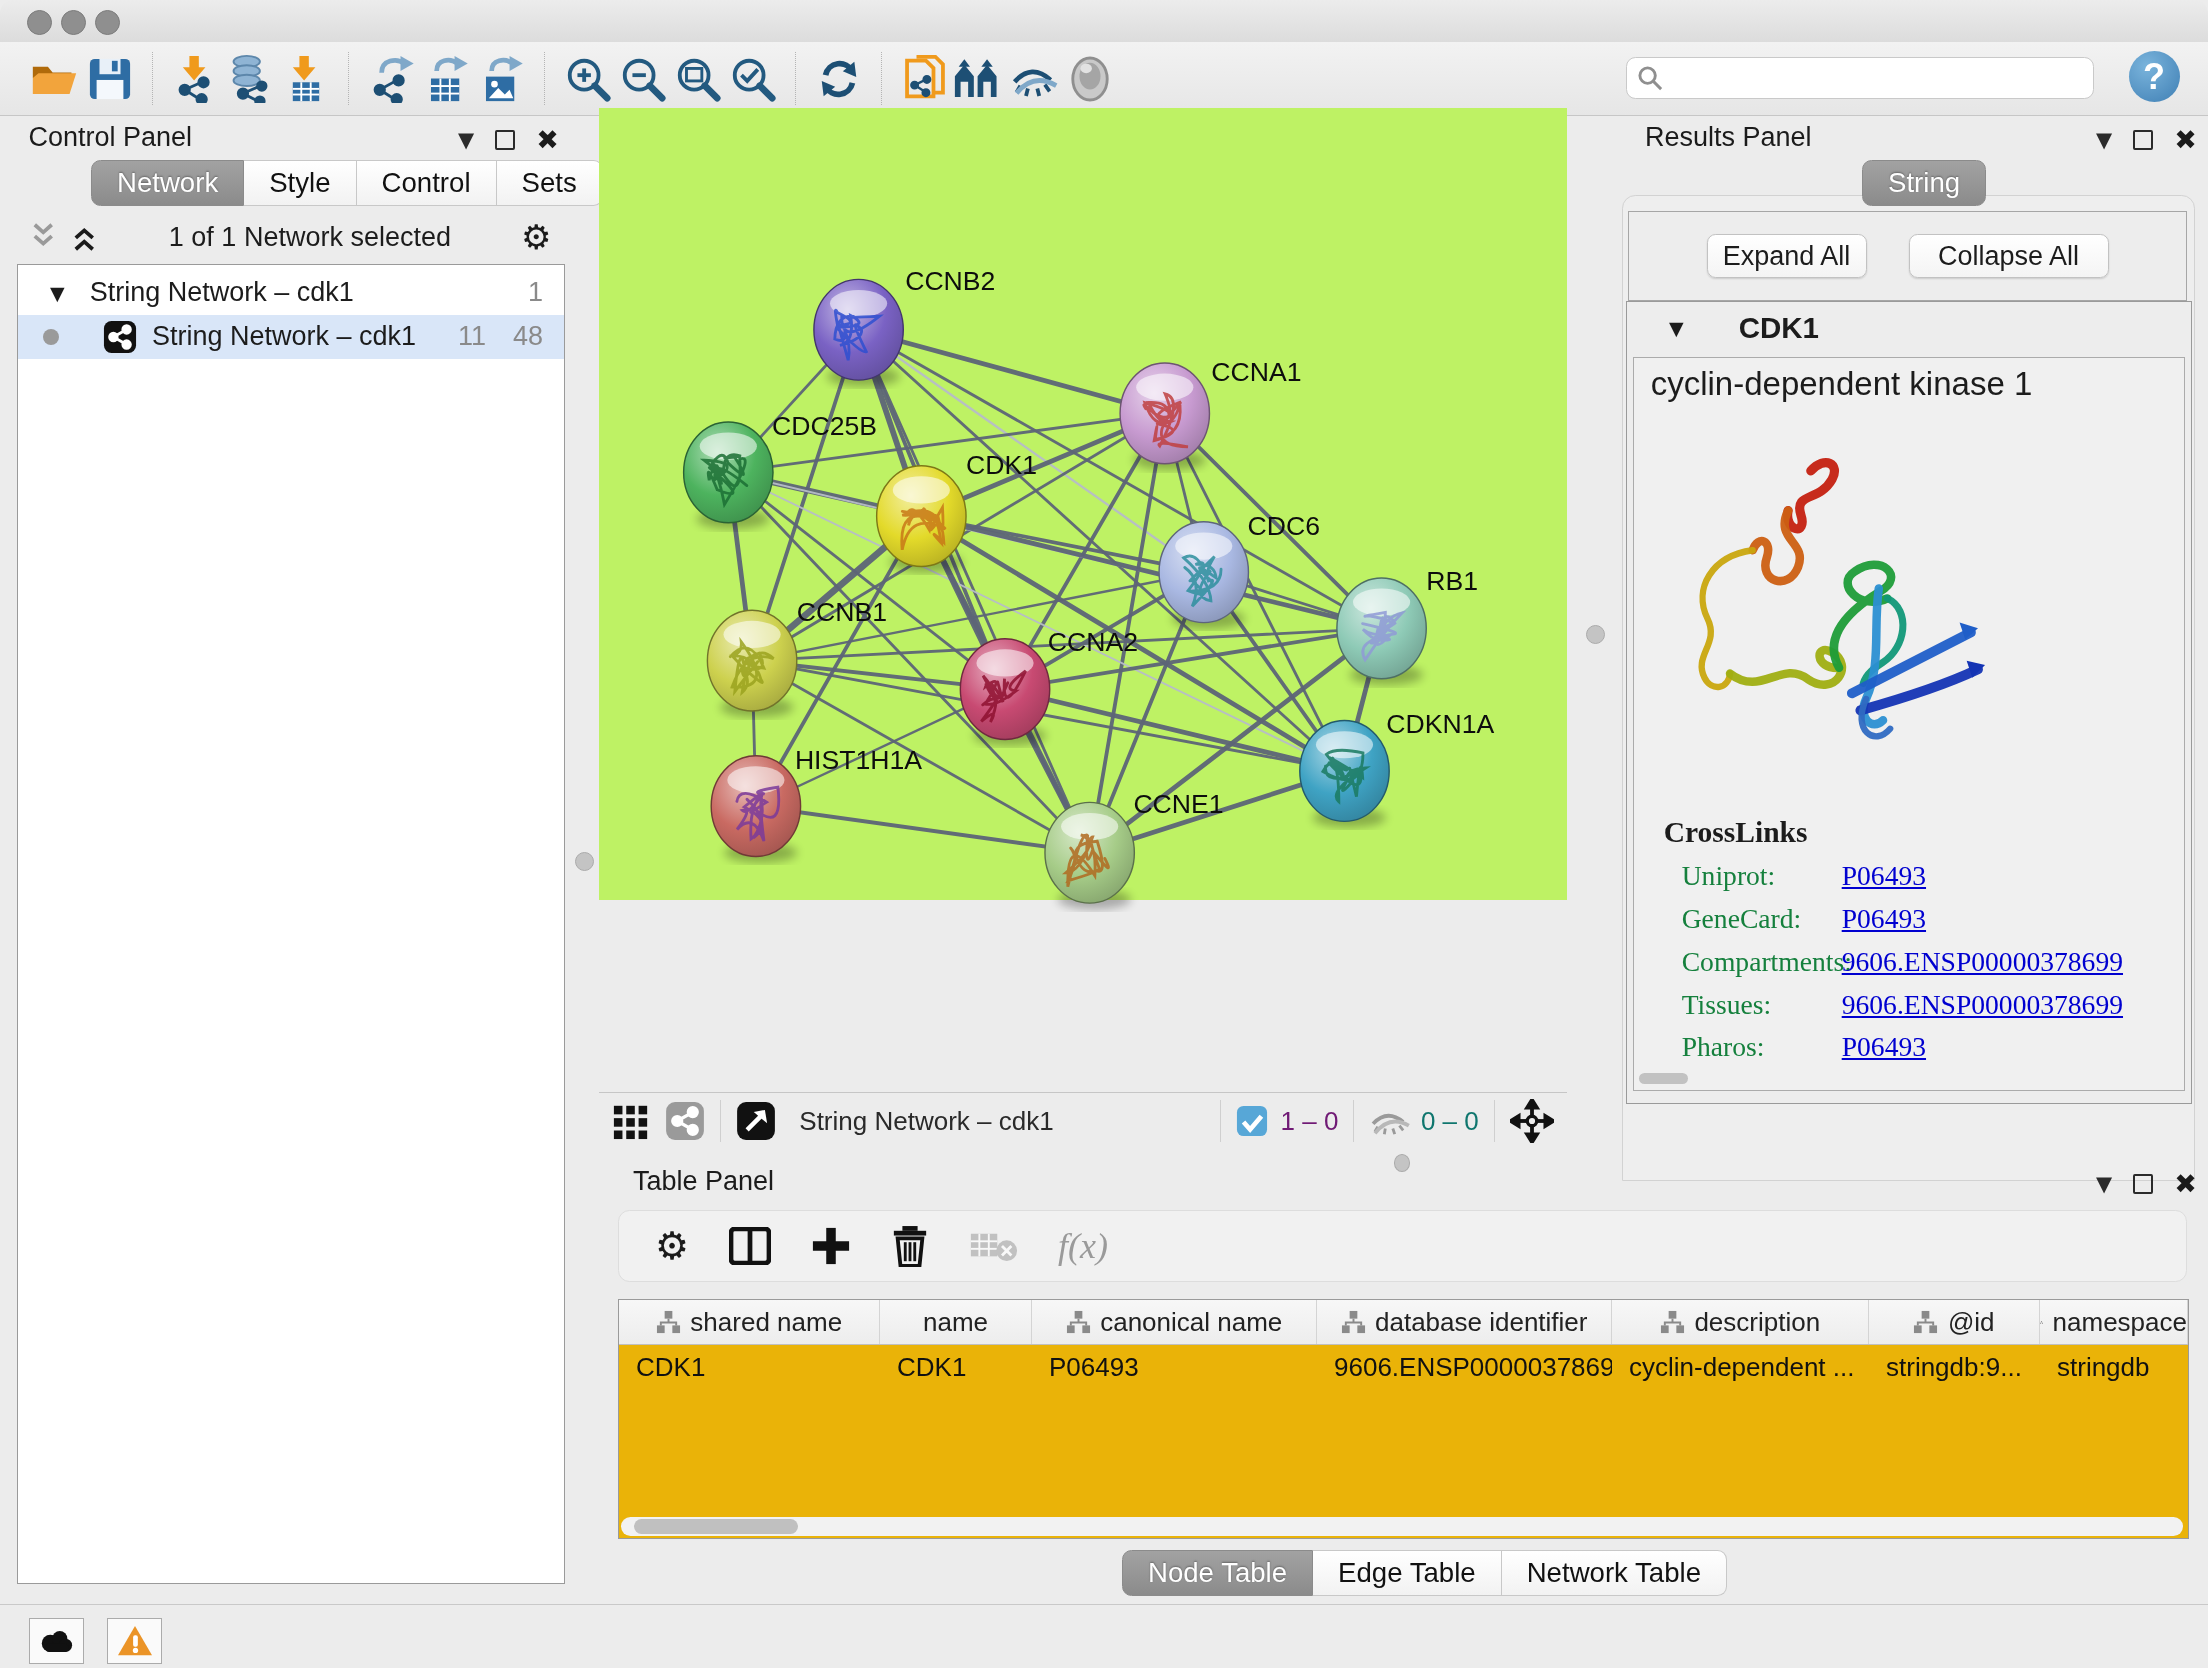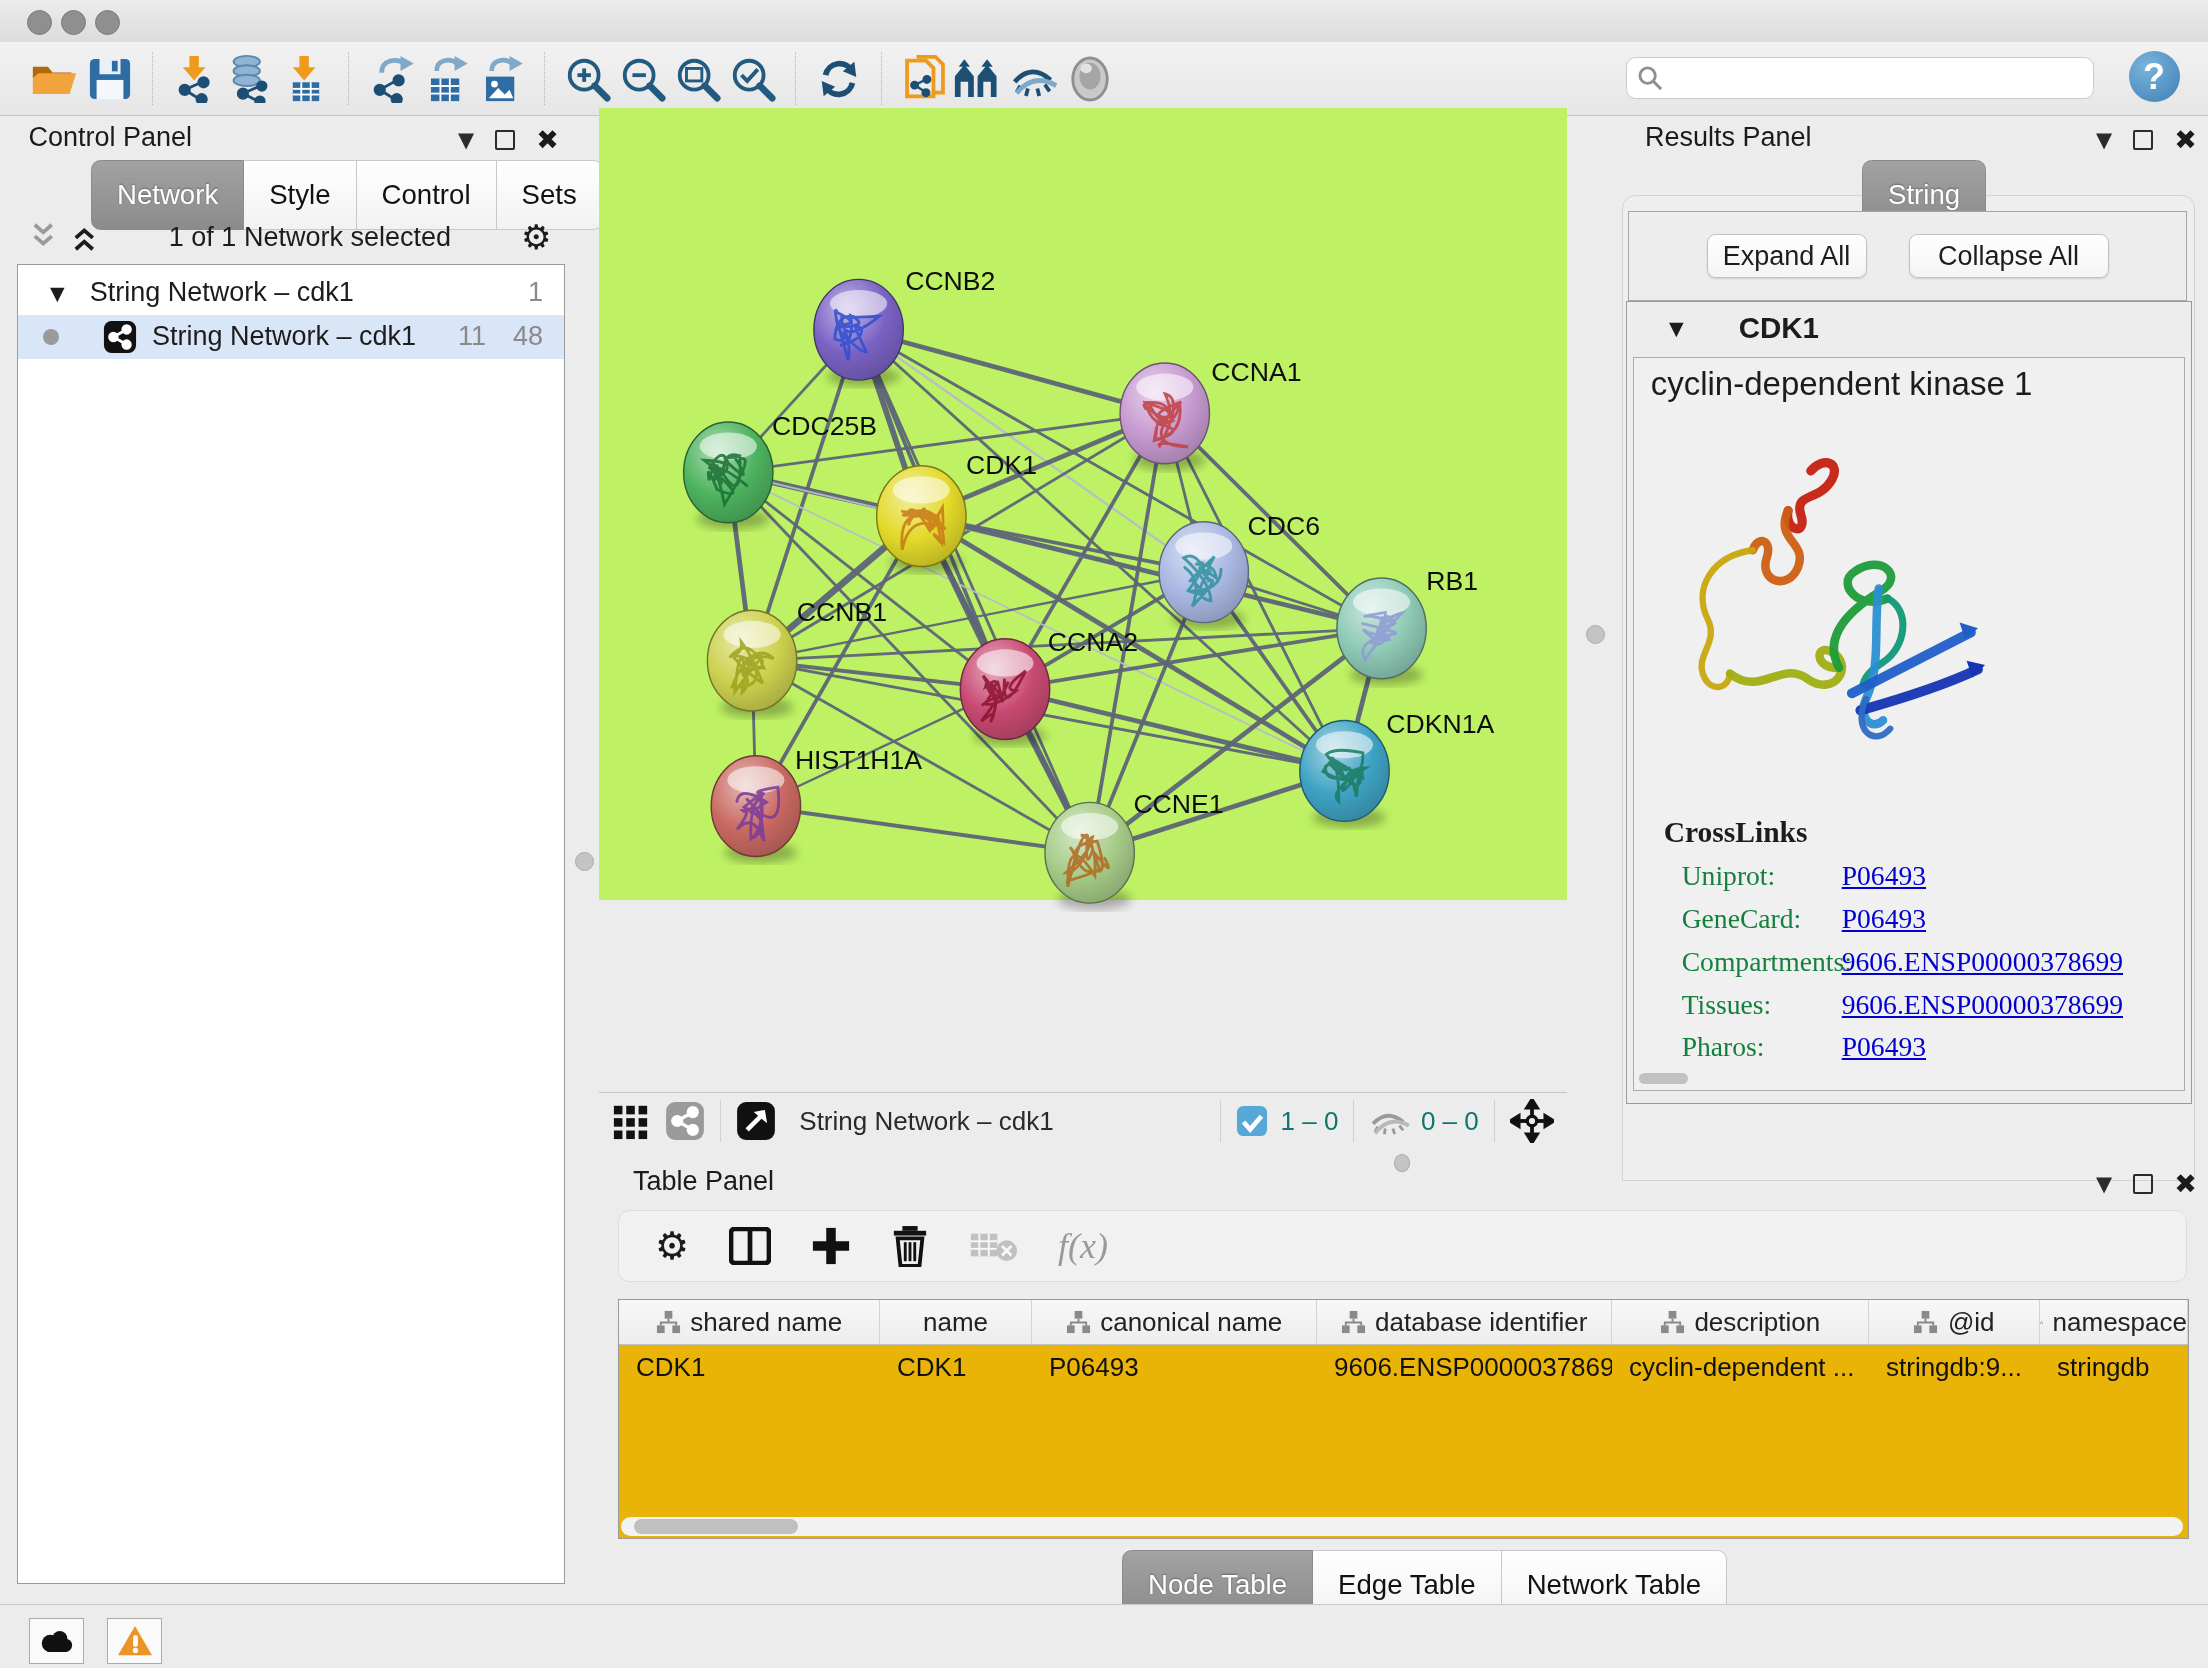--- a/index.html
+++ b/index.html
@@ -23,21 +23,21 @@
   #help-btn{right:28.5px;top:51px;width:51px;height:51px;border-radius:50%;
     background:radial-gradient(circle at 35% 30%,#7ab4dc,#3f7fb4);color:#fff;font-size:36px;font-weight:bold;
     display:flex;align-items:center;justify-content:center}
   
   .panel-title{font-size:27px;color:#1b1b1b}
   .hdr-ic{display:inline-flex;align-items:center;gap:21px}
   .collapse-tri{font-family:"DejaVu Sans",sans-serif;font-size:21px;color:#2b2b2b}
   .float-box{width:16px;height:16px;border:2.9px solid #2b2b2b;border-radius:1.9px;display:inline-block}
   .close-x{font-family:"DejaVu Sans",sans-serif;font-size:27px;font-weight:bold;color:#1b1b1b}
   .seg{display:flex}
-  .seg-btn{height:44px;display:flex;align-items:center;justify-content:center;padding:12px 25px;
+  .seg-btn{height:44px;display:flex;align-items:center;justify-content:center;padding:0 25px;
     background:linear-gradient(#ffffff,#f2f2f2);border:1px solid #c8c8c8;border-left:none;
     font-size:27.6px;color:#111}
   .seg-btn:first-child{border-left:1px solid #c8c8c8;border-radius:9.5px 0 0 9.5px}
   .seg-btn:last-child{border-radius:0 9.5px 9.5px 0}
   .seg-btn.active{background:linear-gradient(#a2a2a2,#8b8b8b);color:#fff;text-shadow:0 -1px 1.9px #666;border-color:#8b8b8b}
   
   #tree-box{left:17px;top:264px;width:546px;height:1318px;background:#fff;border:1.9px solid #9a9a9a}
   .tree-row{height:44px;display:flex;align-items:center;font-size:27px}
   .tree-row .count{color:#8a8a8a;margin-left:auto}
   .row-selected{background:#d9e6f8}
@@ -534,21 +534,21 @@
     <line x1="10" y1="26" x2="24" y2="12" stroke="#fff" stroke-width="4"></line>
     <polygon points="26,8 28,20 16,10" fill="#fff"></polygon>
   </svg>
   <span style="margin-left:23px">String Network – cdk1</span>
   <div style="margin-left:auto;display:flex;align-items:center">
     <div class="vline"></div>
     <svg width="32" height="32" viewBox="0 0 34 34">
       <rect x="1" y="1" width="32" height="32" rx="7" fill="#57a7d7"></rect>
       <path d="M8 18 l7 8 l12 -14" fill="none" stroke="#fff" stroke-width="5"></path>
     </svg>
-    <span style="color:#0f766e;margin-left:13px">1 – 0</span>
+    <span style="color:#701a75;margin-left:13px">1 – 0</span>
     <div class="vline"></div>
     <svg width="42" height="32" viewBox="0 0 44 34">
       <path d="M4 20 Q19 4 36 18" fill="none" stroke="#9a9a9a" stroke-width="4"></path>
       <path d="M9 23 l-3 5 M17 25 l-1 6 M25 25 l2 6 M32 22 l4 5" stroke="#9a9a9a" stroke-width="3" fill="none"></path>
       <path d="M6 30 Q22 10 42 22" fill="none" stroke="#b8b8b8" stroke-width="4"></path>
     </svg>
     <span style="color:#0f766e;margin-left:9.5px">0 – 0</span>
     <div class="vline"></div>
     <svg width="44" height="44" viewBox="0 0 46 46">
       <g stroke="#111" stroke-width="4" fill="#111">

